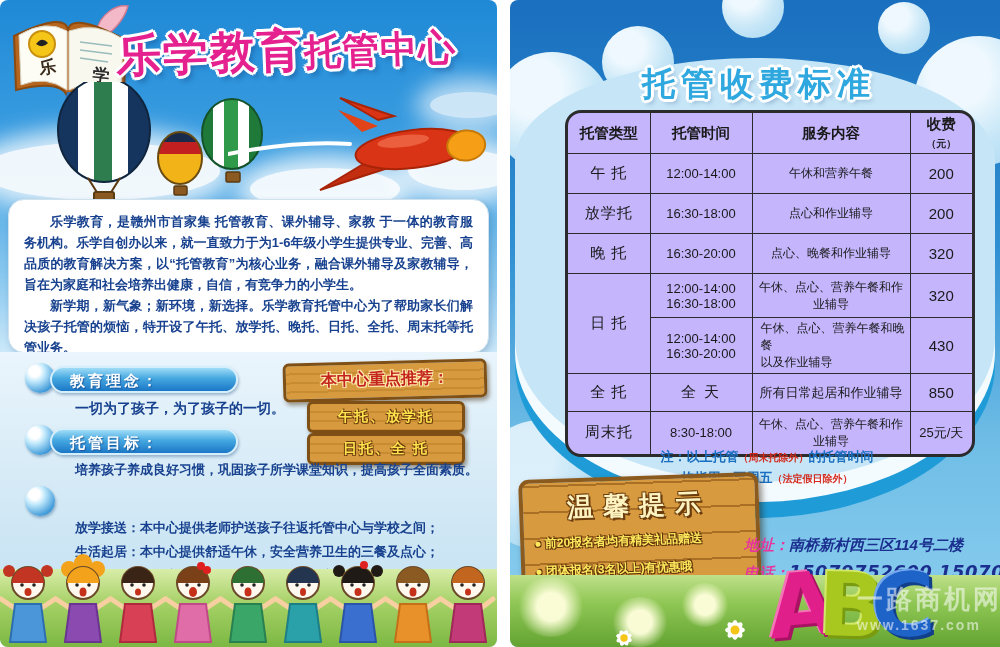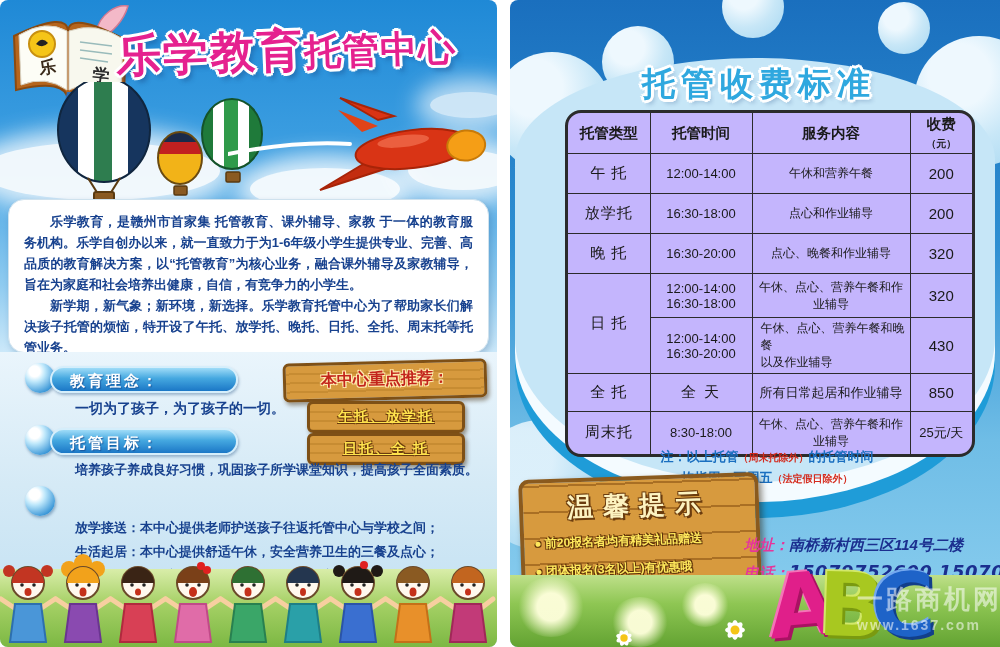--- a/index.html
+++ b/index.html
@@ -44,21 +44,21 @@
   .sec-body{position:absolute;color:#17418e;font-weight:bold;}
 
   .wood{background:repeating-linear-gradient(180deg,#d79a3e 0 7px,#c78c32 7px 9px);
         border:3px solid #7e5016;border-radius:6px;box-shadow:2px 3px 4px rgba(60,35,5,.45);}
   .rec-sign{position:absolute;left:283px;top:361px;width:200px;height:100px;}
   .rec-title{position:absolute;left:0;top:0;width:198px;height:33px;transform:rotate(-1.5deg);
         text-align:center;line-height:30px;font-size:16px;font-weight:bold;color:#c3251c;
         text-shadow:-1px -1px 0 #ffe9b0,1px -1px 0 #ffe9b0,-1px 1px 0 #ffe9b0,1px 1px 0 #ffe9b0;}
   .rec-plank{position:absolute;left:24px;width:152px;height:26px;text-align:center;line-height:24px;
         font-size:14px;font-weight:bold;color:#ffe34d;letter-spacing:2px;
-        text-shadow:1px 1px 0 #6b3c0e,-1px 1px 0 #6b3c0e,1px -1px 0 #6b3c0e;text-decoration:underline;}
+        text-shadow:1px 1px 0 #6b3c0e,-1px 1px 0 #6b3c0e,1px -1px 0 #6b3c0e;}
 
   
   .rsky{position:absolute;left:0;top:0;width:100%;height:100%;
         background:linear-gradient(180deg,#1a6fbe 0%,#2e8fd2 38%,#6fbde6 68%,#8ed0f0 100%);}
   .bubble{position:absolute;border-radius:50%;
         background:radial-gradient(circle at 35% 30%,#eef8fe 0 25%,#c8e7f7 55%,#a4d6f1 100%);}
   .blob{position:absolute;left:5px;width:480px;border-radius:50% 50% 50% 50% / 24% 24% 34% 34%;}
   .blob.cyan{top:66px;height:452px;background:#1f9cd8;}
   .blob.white{top:62px;height:440px;background:#f4fbff;}
   .blob.lite{top:58px;height:424px;background:#c6e6f7;}

